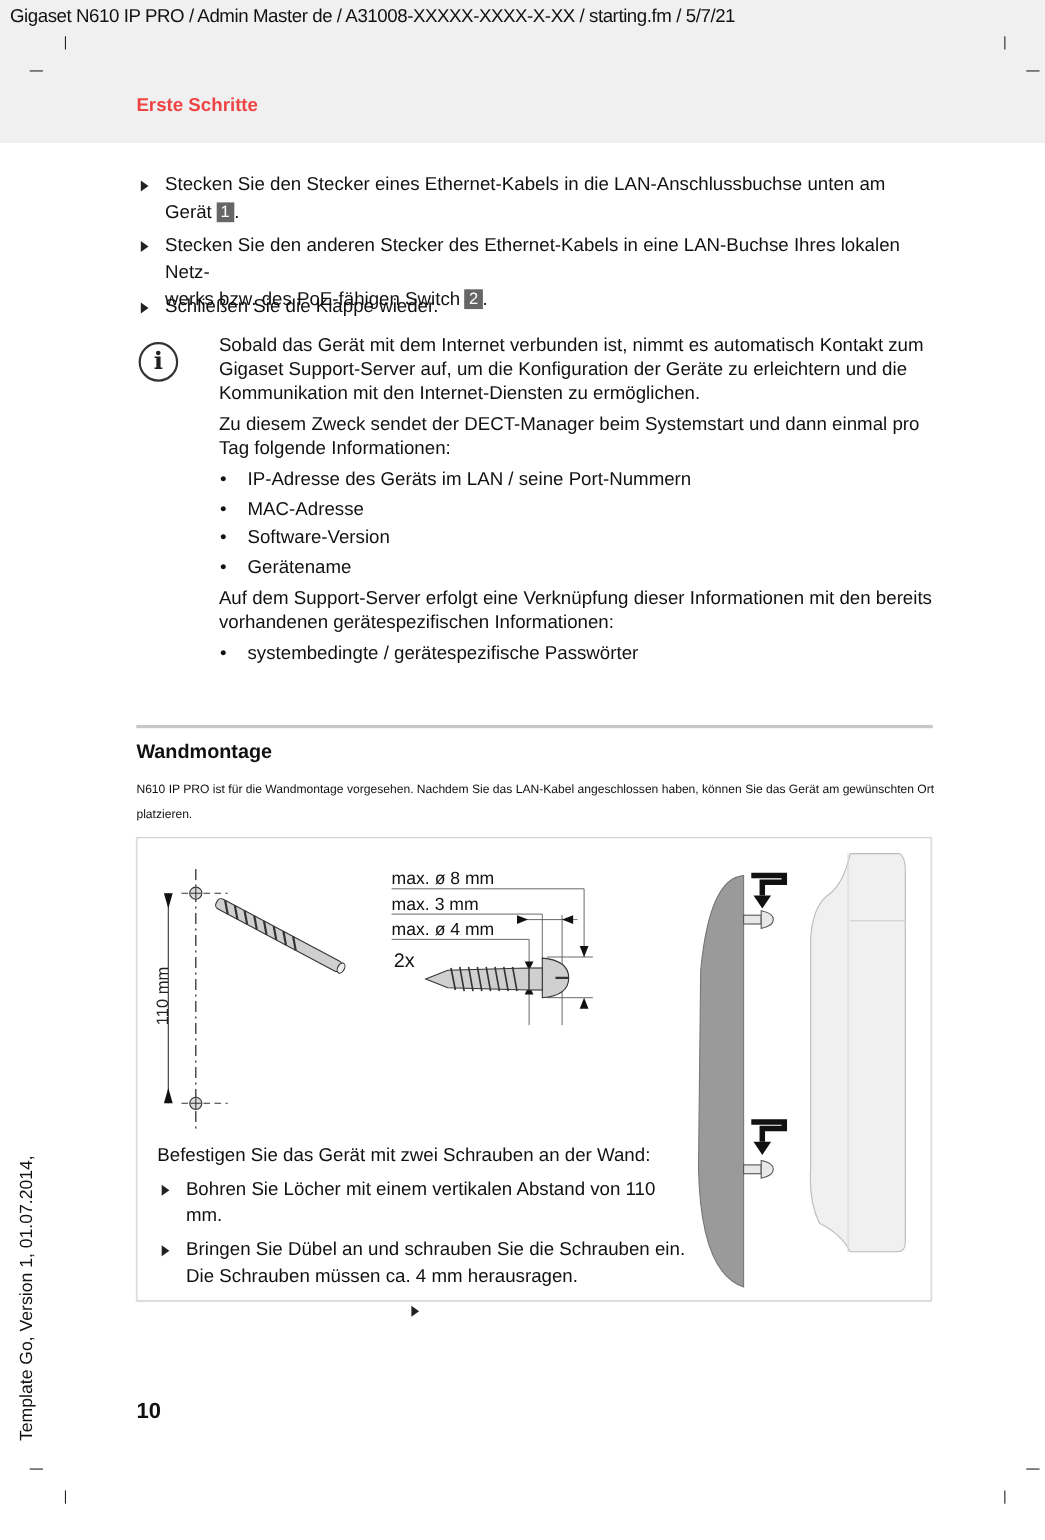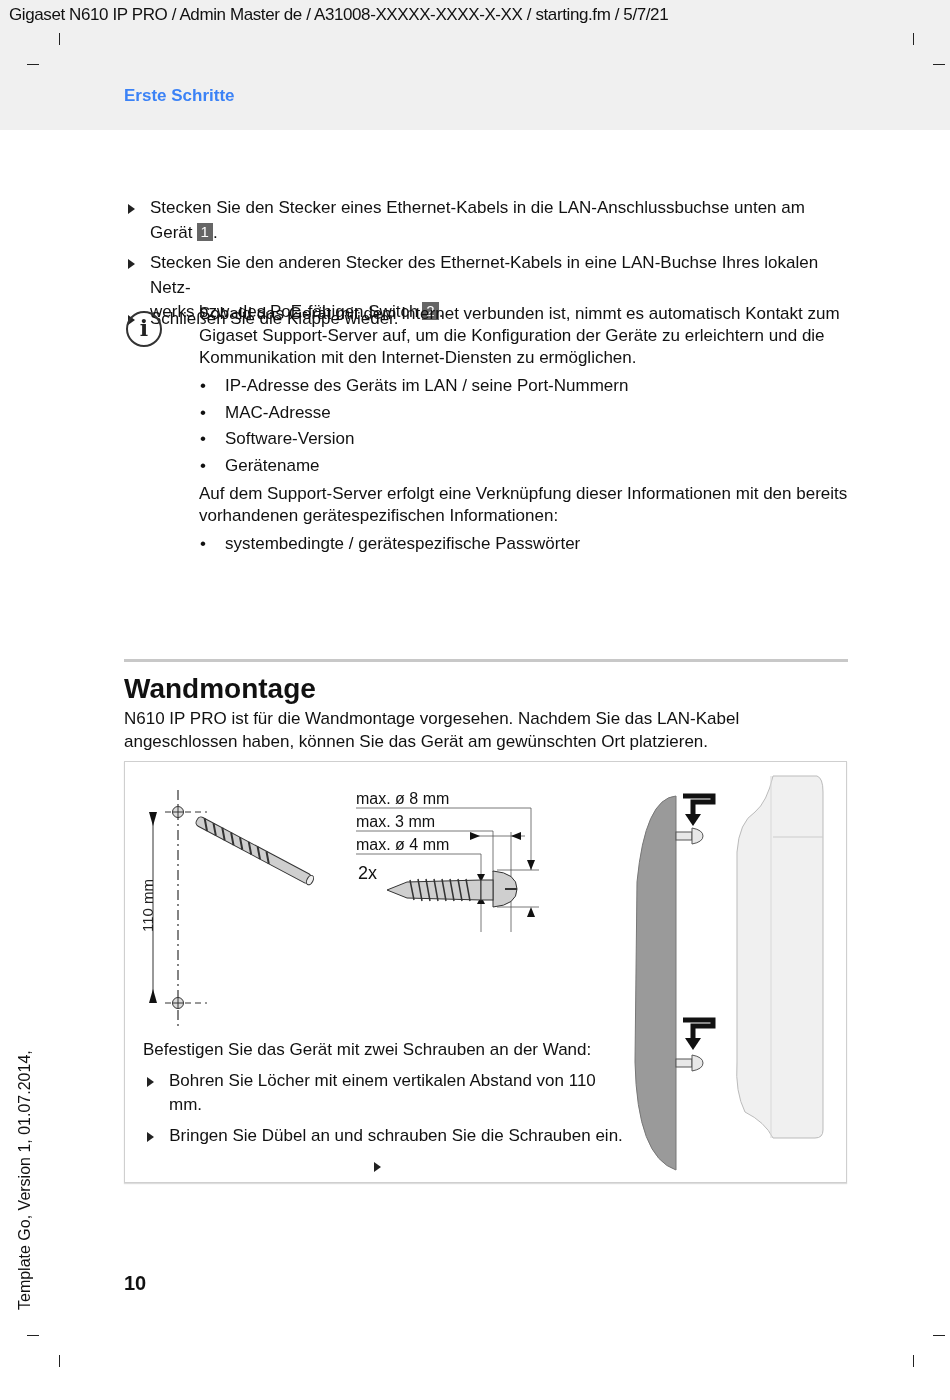--- a/index.html
+++ b/index.html
@@ -12,31 +12,30 @@
     position: absolute; left: 0; top: 0; width: 950px; height: 130px;
     background: #f0f0f0;
   }
   .doc-meta {
     position: absolute; left: 9px; top: 5px; font-size: 17px; color: #111;
     letter-spacing: -0.4px; white-space: nowrap;
   }
   .crop { position: absolute; background: #222; }
   .running-head {
     position: absolute; left: 124px; top: 86px; font-size: 17px; font-weight: bold;
-    color: #3b82f6;
+    color: #ef4444;
   }
   .side-text {
     position: absolute; left: 16px; top: 1310px;
     transform-origin: 0 0; transform: rotate(-90deg);
     font-size: 16px; color: #111; white-space: nowrap;
   }
   .bullet-row {
     position: absolute; left: 124px; width: 730px; font-size: 17px; line-height: 24.5px;
     display: flex;
-    margin-top: 40px;
   }
   .arrow { width: 26px; flex: 0 0 26px; position: relative; }
   .arrow::before {
     content: ""; position: absolute; left: 4px; top: 8px;
     border-left: 7px solid #222; border-top: 5px solid transparent; border-bottom: 5px solid transparent;
   }
   .badge {
     display: inline-block; background: #666; color: #fff; font-size: 15px;
     padding: 0 4px; line-height: 18px; vertical-align: 1px; margin-left: 4px;
   }
@@ -46,22 +45,22 @@
     font-family: "DejaVu Serif", serif; font-weight: bold; font-size: 22px;
     text-align: center; line-height: 31px; color: #222;
   }
   .note { position: absolute; left: 199px; top: 303px; width: 650px; font-size: 17px; line-height: 22px; }
   .note h3 { margin: 0 0 6px 0; font-size: 18.5px; font-weight: bold; line-height: 24px; }
   .note p { margin: 0 0 6px 0; }
   .note ul { margin: 0 0 6px 0; padding: 0; list-style: none; }
   .note li { position: relative; padding-left: 26px; margin-bottom: 4.5px; }
   .note li::before { content: "•"; position: absolute; left: 1px; top: 0; }
   .rule { position: absolute; left: 124px; top: 659px; width: 724px; height: 3px; background: #c8c8c8; }
-  .section-title { position: absolute; left: 124px; top: 673px; font-size: 28px; font-weight: bold; text-align: right; }
-  .section-intro { position: absolute; left: 124px; top: 707px; width: 730px; font-size: 17px; line-height: 23px; }
+  .section-title { position: absolute; left: 124px; top: 673px; font-size: 18px; font-weight: bold; text-align: right; }
+  .section-intro { position: absolute; left: 124px; top: 707px; width: 730px; font-size: 11px; line-height: 23px; }
   .figure-box {
     position: absolute; left: 124px; top: 761px; width: 721px; height: 420px;
     border: 1px solid #cfcfcf; box-shadow: 0 1px 1px #ddd; background: #fff;
   }
   .fig-text { position: absolute; left: 143px; top: 1038px; width: 480px; font-size: 17px; line-height: 24.5px; }
   .fig-row { display: flex; margin-top: 6px; justify-content: center; }
   .fig-row .arrow::before { top: 8px; }
   .page-num { position: absolute; left: 124px; top: 1272px; font-size: 20px; font-weight: bold; }
   svg text { font-family: "Liberation Sans", sans-serif; }
 </style>
@@ -98,20 +97,21 @@
   </span>
 </div>
 <div class="bullet-row" style="top:267px;">
   <span class="arrow"></span>
   <span>Schließen Sie die Klappe wieder.</span>
 </div>
 
 <div class="note-icon">i</div>
 <div class="note">
   <p>Sobald das Gerät mit dem Internet verbunden ist, nimmt es automatisch Kontakt zum Gigaset Support-Server auf, um die Konfiguration der Geräte zu erleichtern und die Kommunikation mit den Internet-Diensten zu ermöglichen.</p>
+  <p>Zu diesem Zweck sendet der DECT-Manager beim Systemstart und dann einmal pro Tag folgende Informationen:</p>
   <ul>
     <li>IP-Adresse des Geräts im LAN / seine Port-Nummern</li>
     <li>MAC-Adresse</li>
     <li>Software-Version</li>
     <li>Gerätename</li>
   </ul>
   <p>Auf dem Support-Server erfolgt eine Verknüpfung dieser Informationen mit den bereits vorhandenen gerätespezifischen Informationen:</p>
   <ul>
     <li>systembedingte / gerätespezifische Passwörter</li>
   </ul>
@@ -197,20 +197,21 @@
 <div class="fig-text">
   <div>Befestigen Sie das Gerät mit zwei Schrauben an der Wand:</div>
   <div class="fig-row">
     <span class="arrow"></span>
     <span>Bohren Sie Löcher mit einem vertikalen Abstand von 110 mm.</span>
   </div>
   <div class="fig-row">
     <span class="arrow"></span>
     <span>
       <span>Bringen Sie Dübel an und schrauben Sie die Schrauben ein.</span><br>
+      <span>Die Schrauben müssen ca. 4 mm herausragen.</span>
     </span>
   </div>
   <div class="fig-row">
     <span class="arrow"></span>
   </div>
 </div>
 
 <div class="page-num">10</div>
 
 </body></html>

